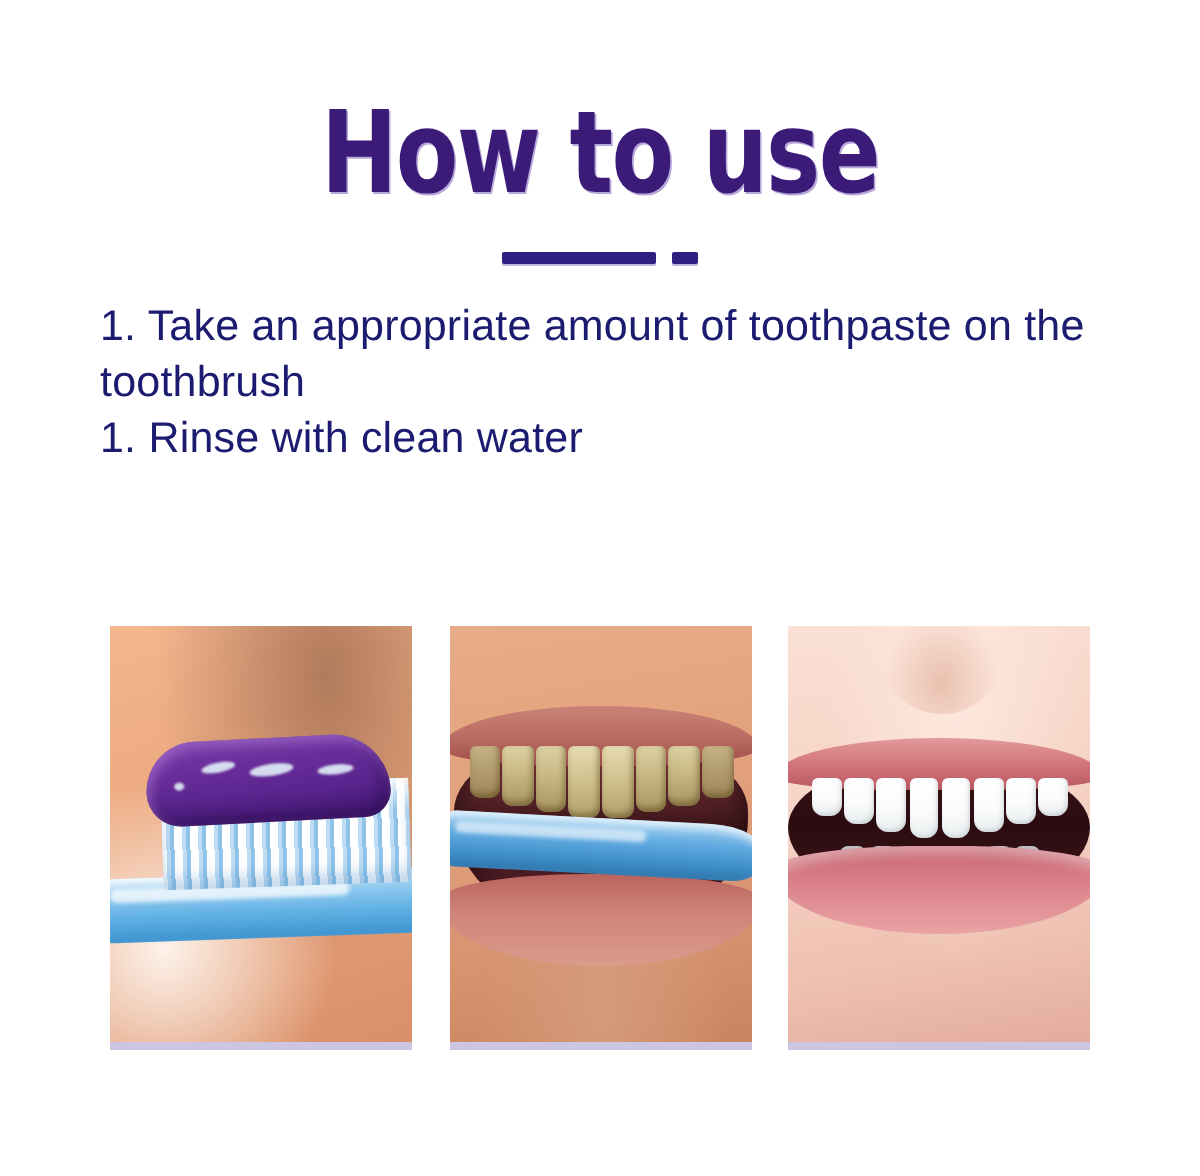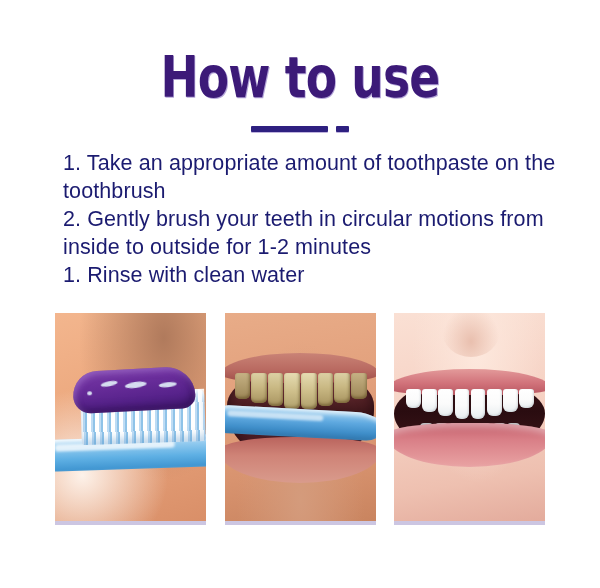--- a/index.html
+++ b/index.html
@@ -61,21 +61,21 @@
     width: 13px;
     height: 6px;
     background: #2e2080;
     border-radius: 1px;
     box-shadow: 0 1px 0 rgba(150,130,200,0.6);
   }
 
   
   .steps {
     position: absolute;
-    left: 63px;
+    left: 50px;
     top: 150px;
     width: 520px;
     color: #1b1b70;
     font-family: "Liberation Sans", sans-serif;
     font-size: 21.5px;
     line-height: 27.5px;
     letter-spacing: 0.1px;
   }
   .steps .step {
     margin: 0 0 1px 0;
@@ -355,21 +355,20 @@
 
   <div class="title">How to use</div>
 
   <div class="divider">
     <span class="bar-long"></span>
     <span class="bar-short"></span>
   </div>
 
   <div class="steps">
     <p class="step">1. Take an appropriate amount of toothpaste on the toothbrush</p>
-    <p class="step">2. Gently brush your teeth in circular motions from inside to outside for 1-2 minutes</p>
     <p class="step">1. Rinse with clean water</p>
   </div>
 
   <div class="photos">
 
     <div class="photo">
       <div class="canvas">
         <div class="p1-bg"></div>
         <div class="p1-handle"></div>
         <div class="p1-bristles"></div>

